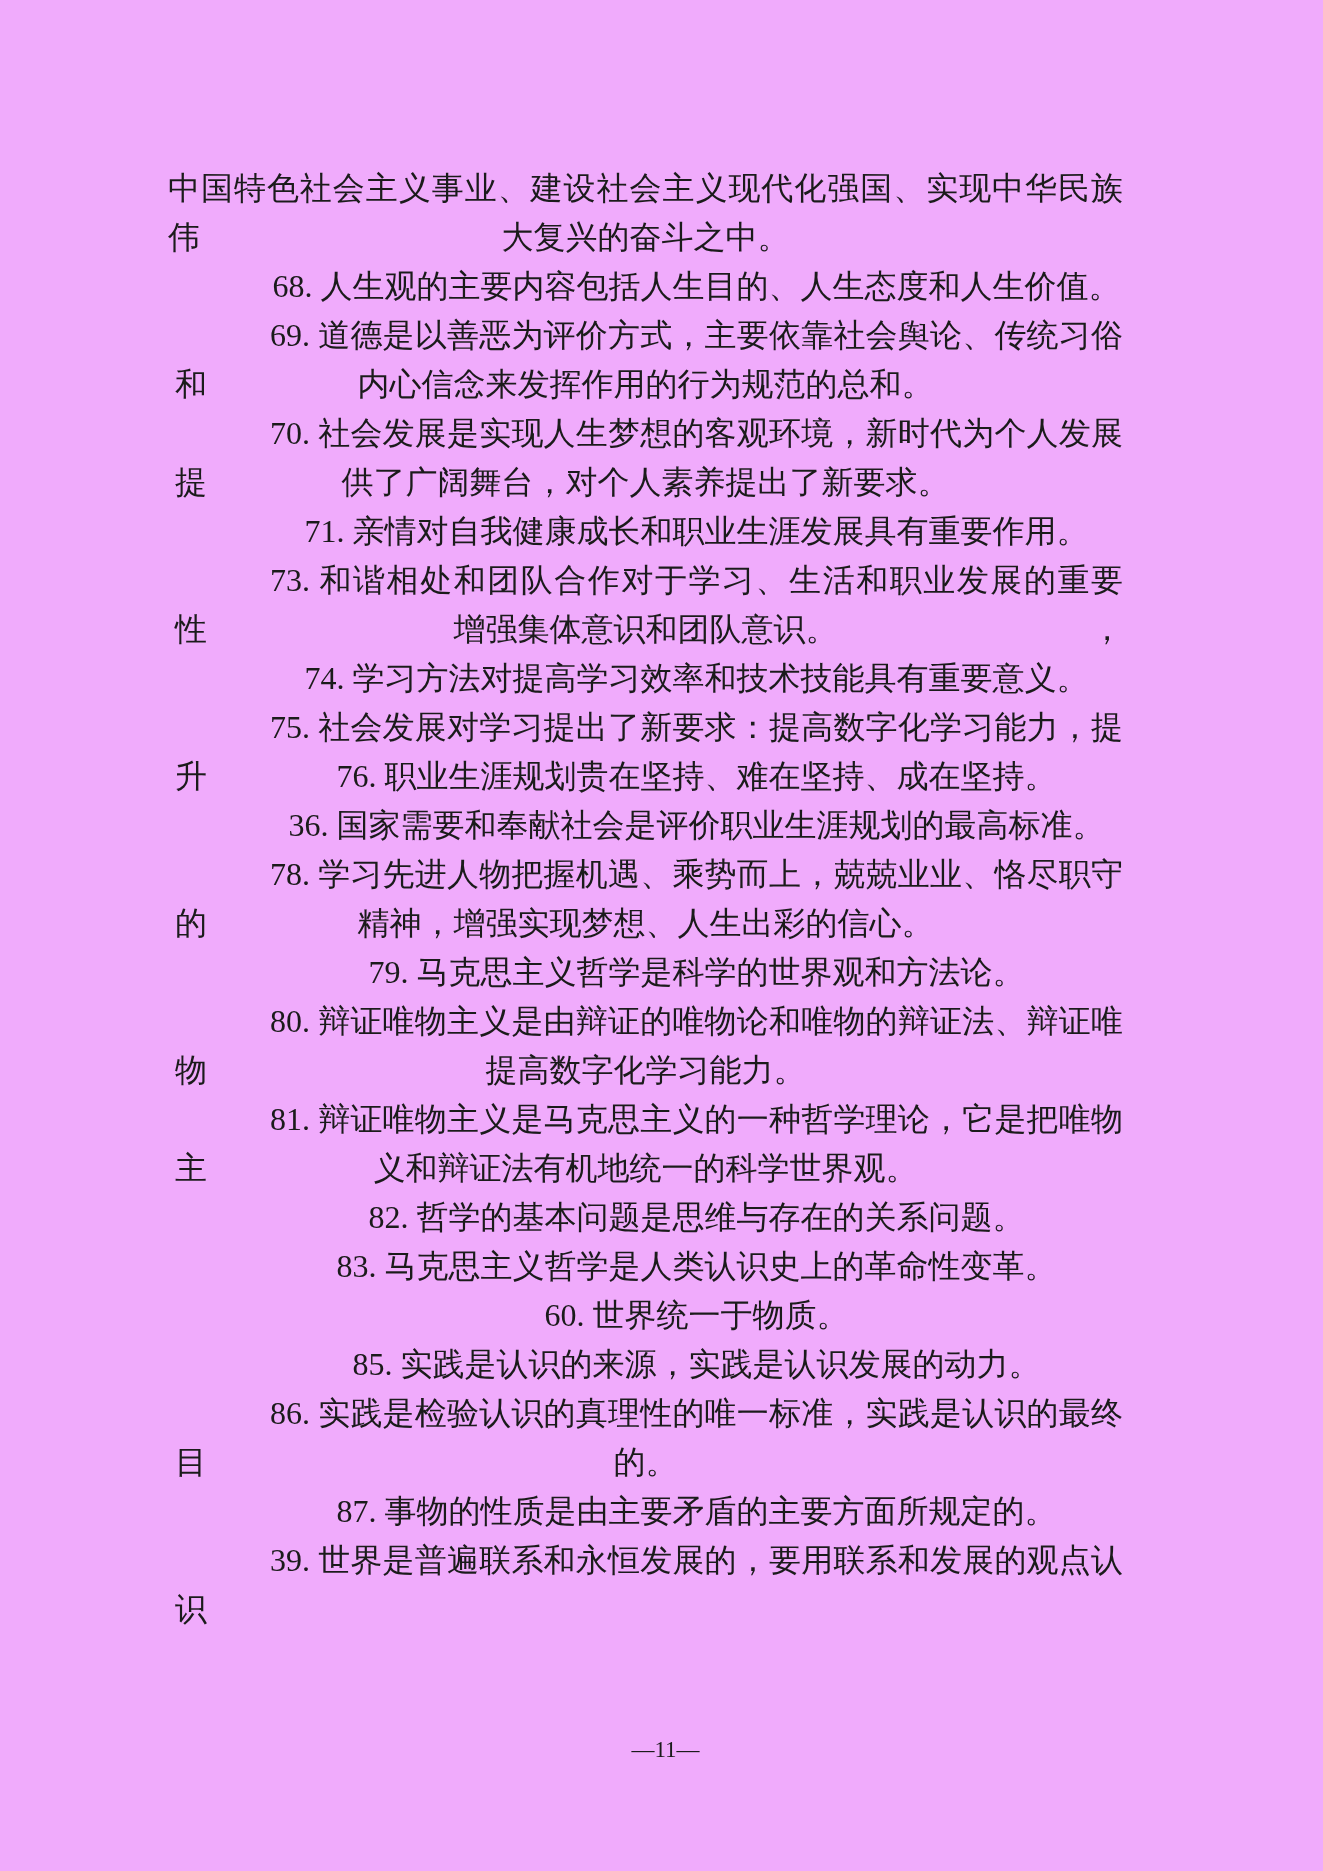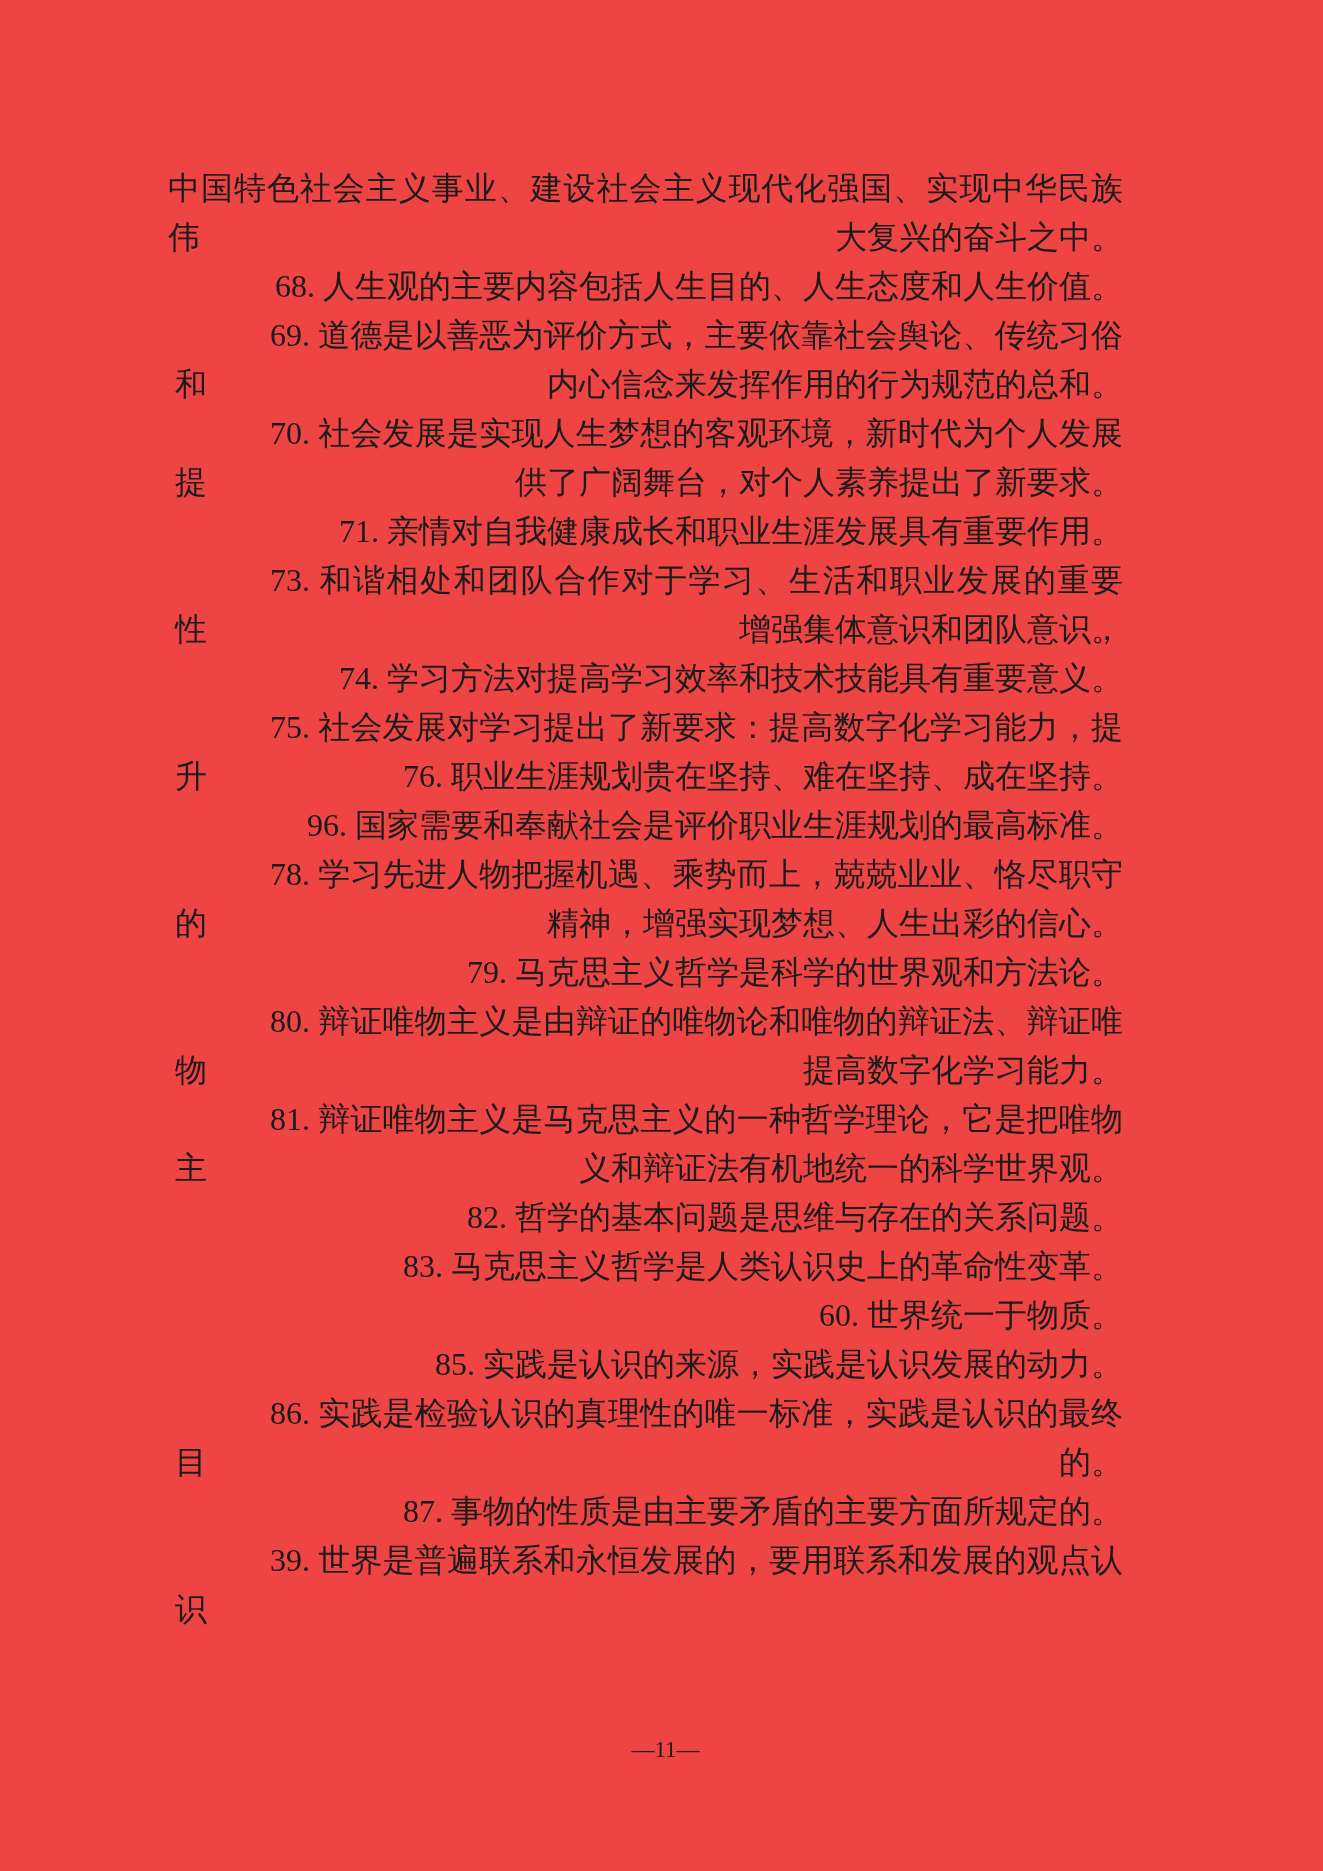--- a/index.html
+++ b/index.html
@@ -1,36 +1,36 @@
 <!DOCTYPE html>
 <html><head>
 <meta charset="utf-8">
 <style>
   html, body { margin: 0; padding: 0; background: #ffffff; }
   .page {
     position: relative;
     width: 1323px;
     height: 1871px;
-    background: #ef4444;
+    background: #f0abfc;
     overflow: hidden;
     font-family: "Liberation Serif", "DejaVu Serif", serif;
     color: #1b1b1b;
   }
   .textblock {
     position: absolute;
     left: 168px;
     top: 164px;
     width: 955px;
   }
   .line {
     font-size: 32px;
     line-height: 49px;
     height: 49px;
     white-space: nowrap;
-    text-align: right;
+    text-align: center;
   }
   .line.fill {
     white-space: normal;
     text-align: justify;
     text-align-last: justify;
   }
   .line.indent {
     text-indent: 95px;
     margin-left: 7px;
   }
@@ -56,21 +56,21 @@
     <div class="line indent fill">69. 道德是以善恶为评价方式，主要依靠社会舆论、传统习俗和</div>
     <div class="line">内心信念来发挥作用的行为规范的总和。</div>
     <div class="line indent fill">70. 社会发展是实现人生梦想的客观环境，新时代为个人发展提</div>
     <div class="line">供了广阔舞台，对个人素养提出了新要求。</div>
     <div class="line indent">71. 亲情对自我健康成长和职业生涯发展具有重要作用。</div>
     <div class="line indent fill">73. 和谐相处和团队合作对于学习、生活和职业发展的重要性，</div>
     <div class="line">增强集体意识和团队意识。</div>
     <div class="line indent">74. 学习方法对提高学习效率和技术技能具有重要意义。</div>
     <div class="line indent fill">75. 社会发展对学习提出了新要求：提高数字化学习能力，提升</div>
     <div class="line indent">76. 职业生涯规划贵在坚持、难在坚持、成在坚持。</div>
-    <div class="line indent">96. 国家需要和奉献社会是评价职业生涯规划的最高标准。</div>
+    <div class="line indent">36. 国家需要和奉献社会是评价职业生涯规划的最高标准。</div>
     <div class="line indent fill">78. 学习先进人物把握机遇、乘势而上，兢兢业业、恪尽职守的</div>
     <div class="line">精神，增强实现梦想、人生出彩的信心。</div>
     <div class="line indent">79. 马克思主义哲学是科学的世界观和方法论。</div>
     <div class="line indent fill">80. 辩证唯物主义是由辩证的唯物论和唯物的辩证法、辩证唯物</div>
     <div class="line">提高数字化学习能力。</div>
     <div class="line indent fill">81. 辩证唯物主义是马克思主义的一种哲学理论，它是把唯物主</div>
     <div class="line">义和辩证法有机地统一的科学世界观。</div>
     <div class="line indent">82. 哲学的基本问题是思维与存在的关系问题。</div>
     <div class="line indent">83. 马克思主义哲学是人类认识史上的革命性变革。</div>
     <div class="line indent">60. 世界统一于物质。</div>

